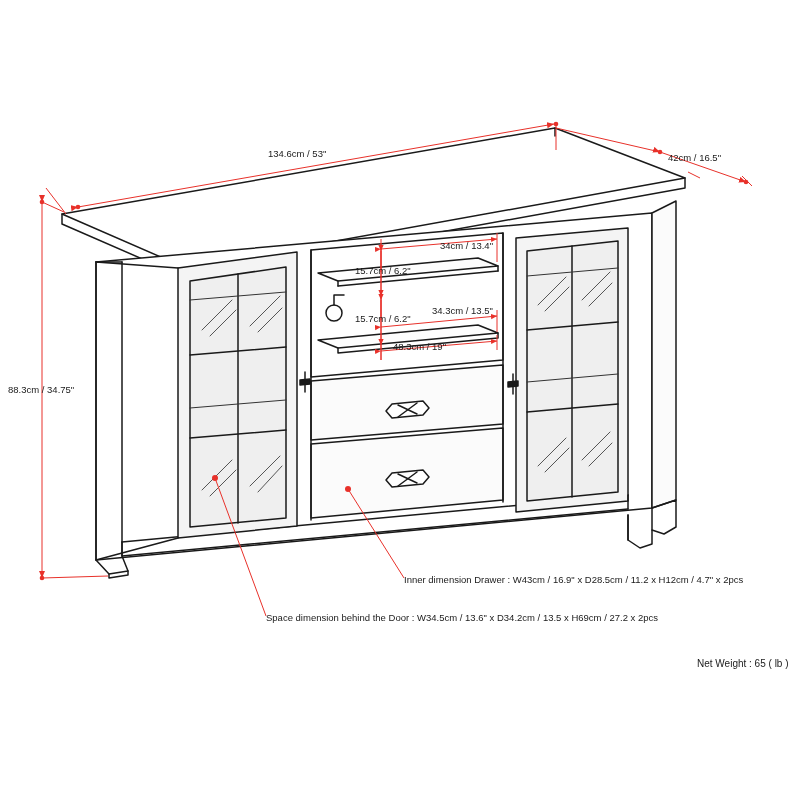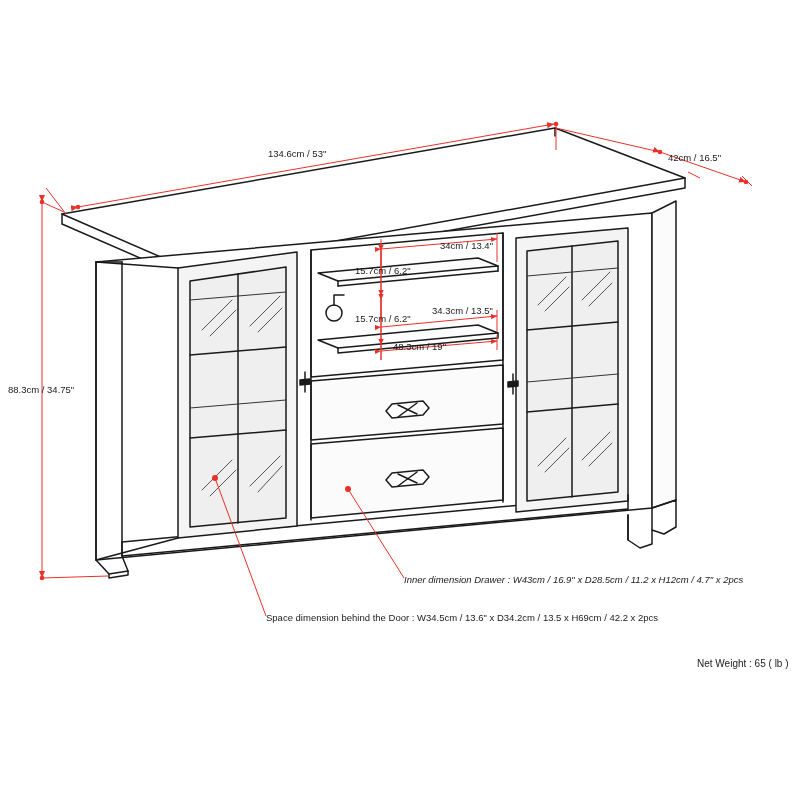--- a/index.html
+++ b/index.html
@@ -219,17 +219,17 @@
   <div class="lbl" style="left:268px; top:148px;">134.6cm / 53"</div>
   <div class="lbl" style="left:668px; top:152px;">42cm / 16.5"</div>
   <div class="lbl side" style="left:8px; top:384px;">88.3cm / 34.75"</div>
 
   <div class="lbl" style="left:440px; top:240px;">34cm / 13.4"</div>
   <div class="lbl" style="left:355px; top:265px;">15.7cm / 6.2"</div>
   <div class="lbl" style="left:432px; top:305px;">34.3cm / 13.5"</div>
   <div class="lbl" style="left:355px; top:313px;">15.7cm / 6.2"</div>
   <div class="lbl" style="left:393px; top:341px;">48.3cm / 19"</div>
 
-  <div class="lbl note" style="left:404px; top:574px;font-style:italic;">Inner dimension Drawer : W43cm / 16.9" x D28.5cm / 11.2 x H12cm / 4.7" x 2pcs</div>
-  <div class="lbl note" style="left:266px; top:612px;">Space dimension behind the Door  :  W34.5cm / 13.6" x D34.2cm / 13.5 x H69cm / 42.2 x 2pcs</div>
+  <div class="lbl note" style="left:404px; top:574px;">Inner dimension Drawer : W43cm / 16.9" x D28.5cm / 11.2 x H12cm / 4.7" x 2pcs</div>
+  <div class="lbl note" style="left:266px; top:612px;">Space dimension behind the Door  :  W34.5cm / 13.6" x D34.2cm / 13.5 x H69cm / 27.2 x 2pcs</div>
   <div class="lbl weight" style="left:697px; top:658px;text-align:center;">Net Weight : 65 ( lb )</div>
 
 </div>
 
 </body></html>

